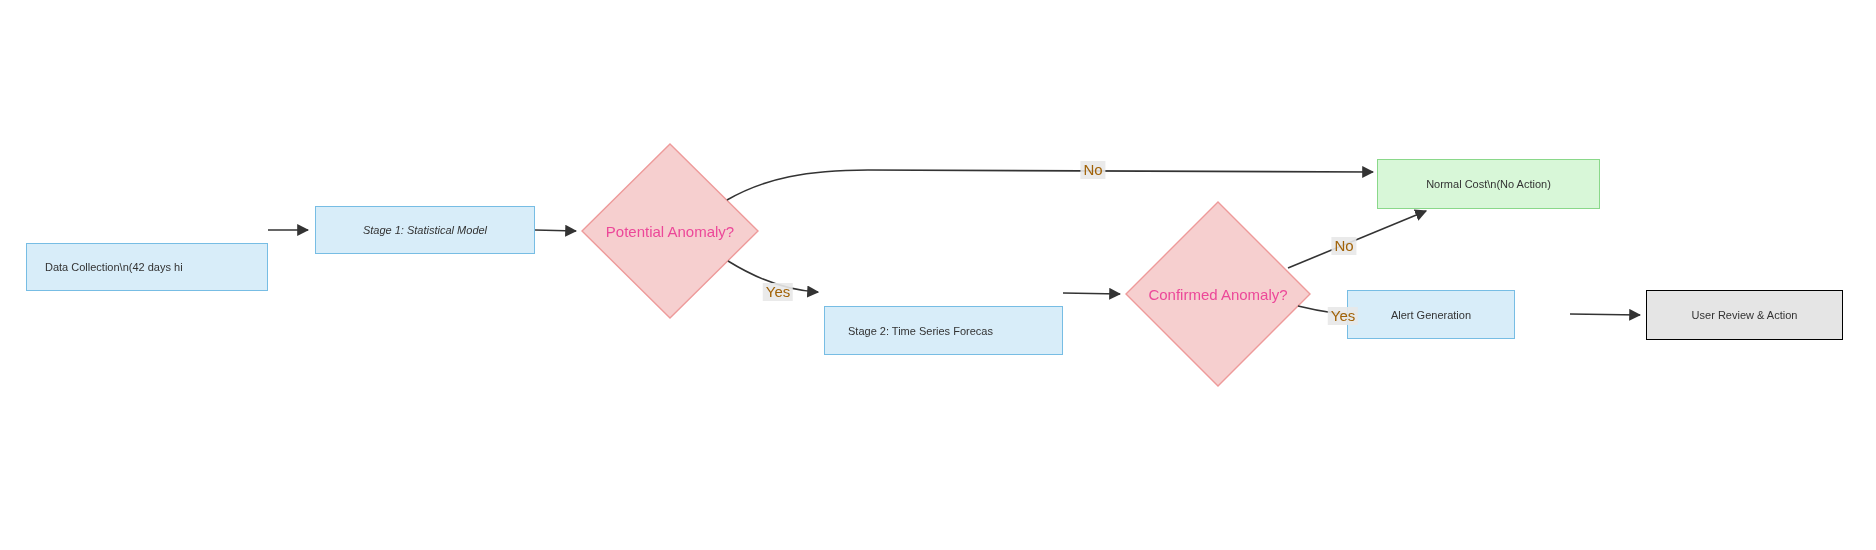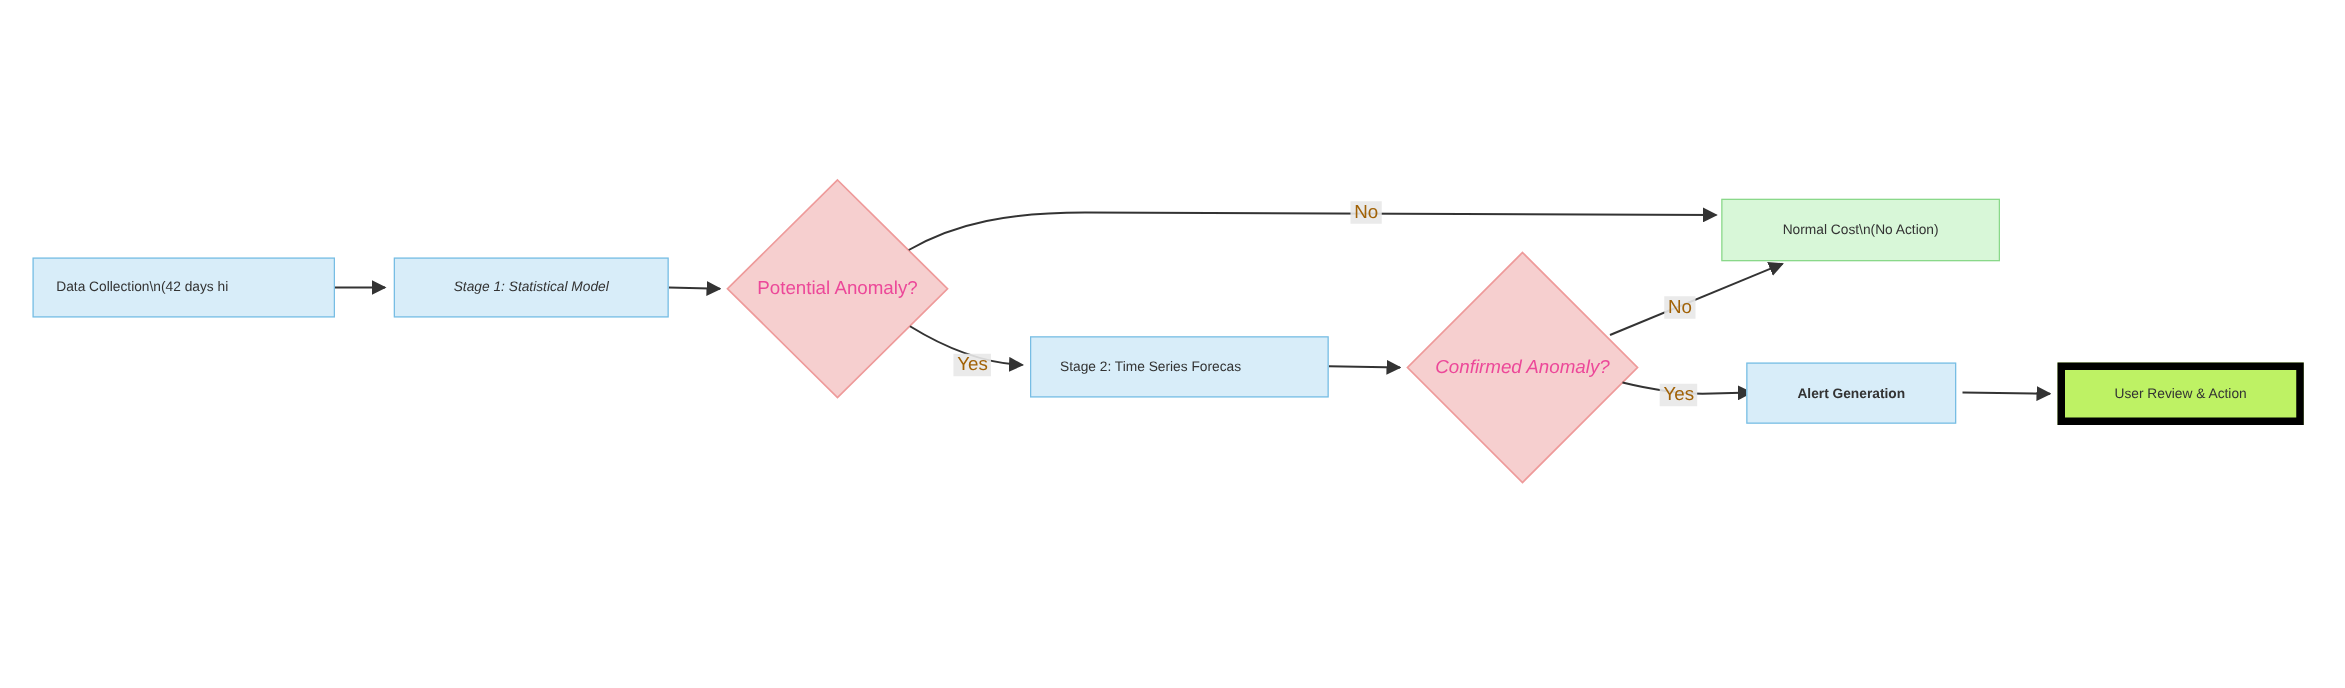--- a/index.html
+++ b/index.html
@@ -34,25 +34,26 @@
   }
   .node.process {
     background: #d8edf9;
     border: 1px solid #77bde4;
   }
   .node.outcome-ok {
     background: #d8f7d8;
     border: 1px solid #8ad88a;
   }
   .node.outcome-action {
-    background: #bef264;
-    border: 6px solid #000000;
+    background: #e5e5e5;
+    border: 1px solid #000000;
   }
   .node.clip-left {
     justify-content: flex-start;
+    margin-top: 37px;
   }
   .decision-label {
     position: absolute;
     transform: translate(-50%, -50%);
     font-size: 15px;
     color: #ec4899;
     white-space: nowrap;
     text-align: right;
   }
   .edge-label {
@@ -94,27 +95,27 @@
   </svg>
 
   <div class="node process clip-left" style="left:26px; top:206px; width:242px; height:48px; padding-left:18px;">Data Collection\n(42 days hi</div>
 
   <div class="node process" style="left:315px; top:206px; width:220px; height:48px;font-style:italic;">Stage 1: Statistical Model</div>
 
   <div class="node process clip-left" style="left:824px; top:269px; width:239px; height:49px; padding-left:23px;">Stage 2: Time Series Forecas</div>
 
   <div class="node outcome-ok" style="left:1377px; top:159px; width:223px; height:50px;">Normal Cost\n(No Action)</div>
 
-  <div class="node process" style="left:1397px; top:290px; width:168px; height:49px;font-weight:bold;">Alert Generation</div>
+  <div class="node process" style="left:1347px; top:290px; width:168px; height:49px;">Alert Generation</div>
 
   <div class="node outcome-action" style="left:1646px; top:290px; width:197px; height:50px;">User Review &amp; Action</div>
 
   <div class="decision-label" style="left:670px; top:231px;">Potential Anomaly?</div>
 
-  <div class="decision-label" style="left:1218px; top:294px;font-style:italic;">Confirmed Anomaly?</div>
+  <div class="decision-label" style="left:1218px; top:294px;">Confirmed Anomaly?</div>
 
   <div class="edge-label" style="left:1093px; top:170px;">No</div>
 
   <div class="edge-label" style="left:778px; top:292px;">Yes</div>
 
   <div class="edge-label" style="left:1344px; top:246px;">No</div>
 
   <div class="edge-label" style="left:1343px; top:316px;">Yes</div>
 
 </div>

